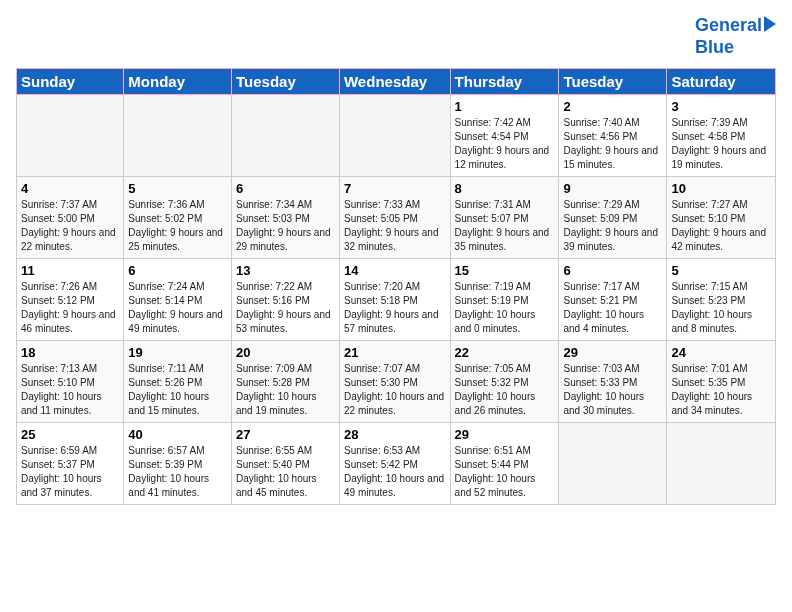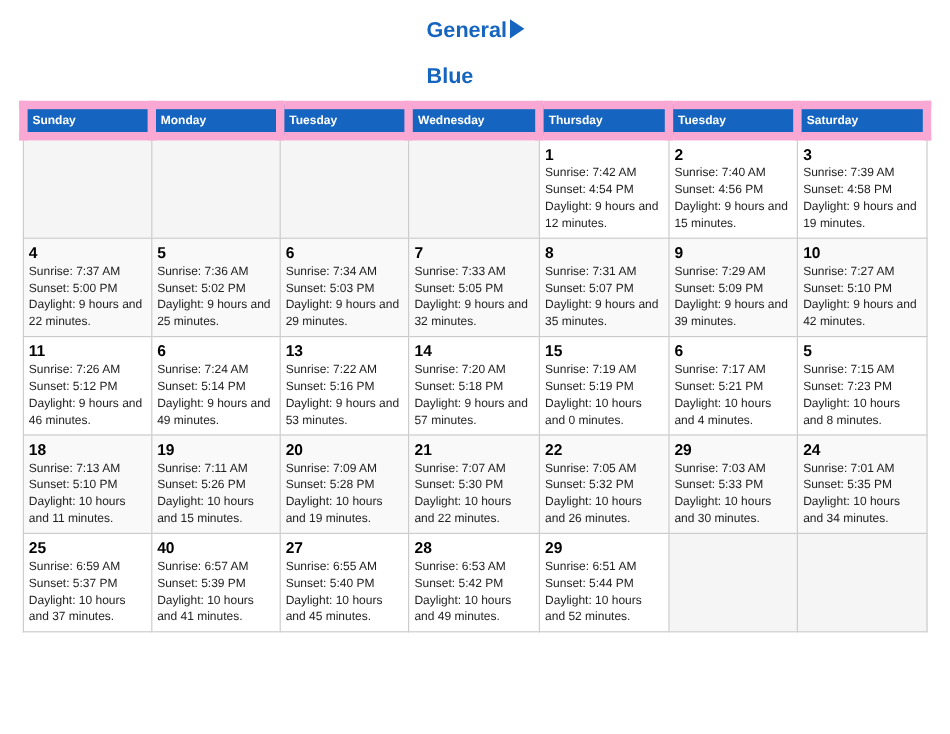--- a/index.html
+++ b/index.html
@@ -5,21 +5,21 @@
     * { box-sizing: border-box; margin: 0; padding: 0; }
     body {
       font-family: Arial, sans-serif;
       background: #fff;
       width: 792px;
       min-height: 612px;
       padding: 16px;
     }
     .header {
       display: flex;
-      justify-content: center;
+      justify-content: flex-end;
       align-items: flex-start;
       margin-bottom: 10px;
     }
     .logo {
       display: flex;
       align-items: center;
     }
     .logo-text {
       font-size: 18px;
       font-weight: bold;
@@ -44,22 +44,22 @@
       width: 100%;
       border-collapse: collapse;
       font-size: 11px;
     }
     thead tr th {
       background: #1565c0;
       color: #fff;
       padding: 4px 4px;
       text-align: left;
       font-weight: bold;
-      font-size: 10px;
-      border: 7px solid #f9a8d4;
+      font-size: 15px;
+      border: 1px solid #f9a8d4;
     }
     tbody tr td {
       border: 1px solid #ccc;
       vertical-align: top;
       padding: 4px;
       width: 113px;
       height: 80px;
       background: #fff;
     }
     tbody tr:nth-child(even) td { background: #f9f9f9; }
@@ -72,21 +72,21 @@
 
 <div class="header">
   <div class="logo">
     <div>
       <div style="display:flex;align-items:center;">
         <span class="logo-text">
           <span class="blue">General</span>
         </span>
         <div class="logo-arrow"></div>
       </div>
-      <div style="display:flex;align-items:center;margin-top:18px;">
+      <div style="display:flex;align-items:center;margin-top:2px;">
         <span class="logo-text">
           <span class="blue">Blue</span>
         </span>
       </div>
     </div>
   </div>
   <div class="title-block">
     <h1></h1>
     <h2></h2>
   </div>
@@ -222,21 +222,21 @@
         <td>
           <div class="day-num">6</div>
           <div class="day-info">Sunrise: 7:17 AM
 Sunset: 5:21 PM
 Daylight: 10 hours
 and 4 minutes.</div>
         </td>
         <td>
           <div class="day-num">5</div>
           <div class="day-info">Sunrise: 7:15 AM
-Sunset: 7:23 PM
+Sunset: 5:23 PM
 Daylight: 10 hours
 and 8 minutes.</div>
         </td>
       </tr>
       <tr>
         <td>
           <div class="day-num">18</div>
           <div class="day-info">Sunrise: 7:13 AM
 Sunset: 5:10 PM
 Daylight: 10 hours

